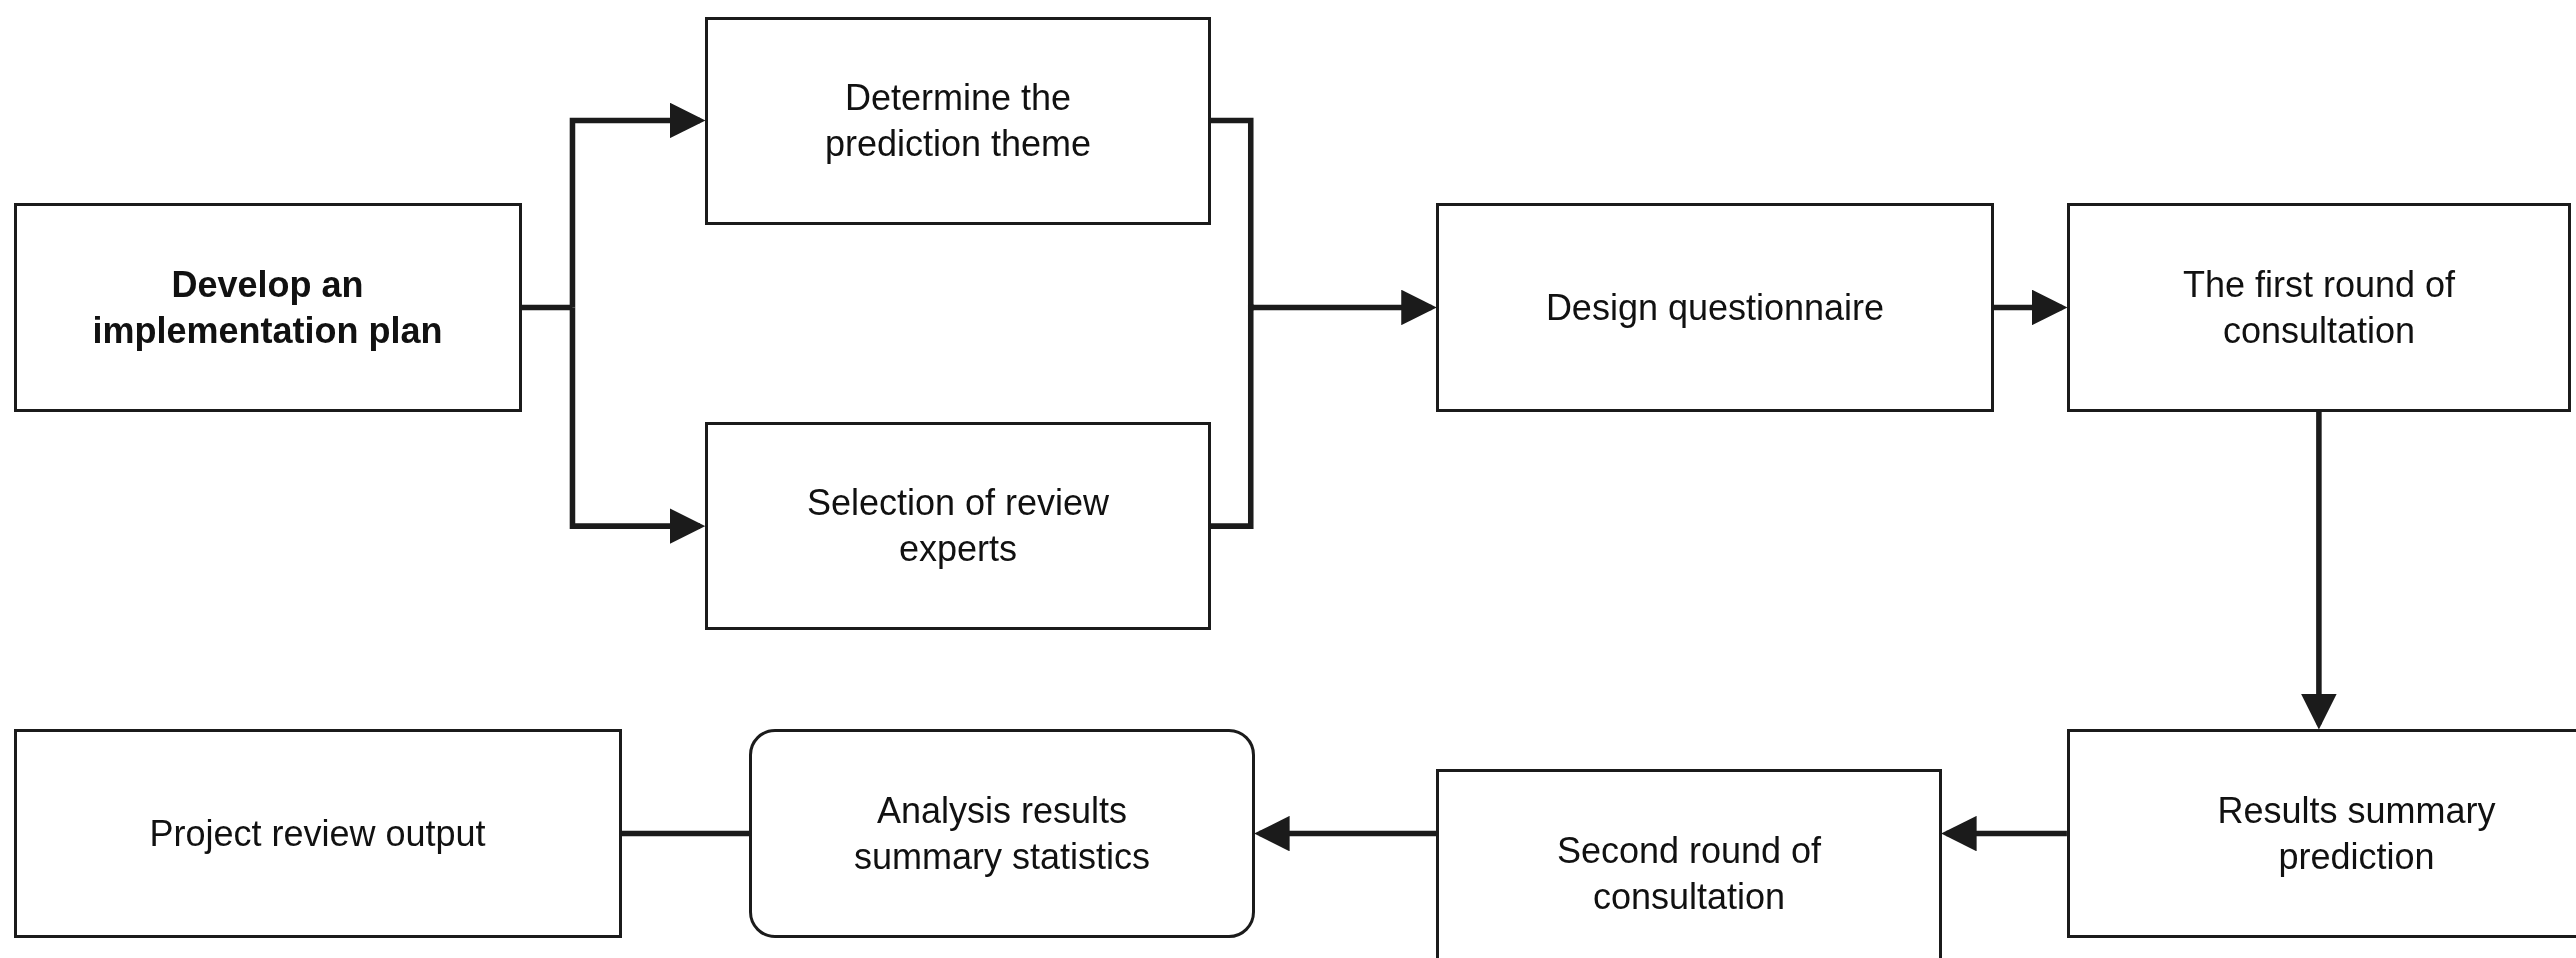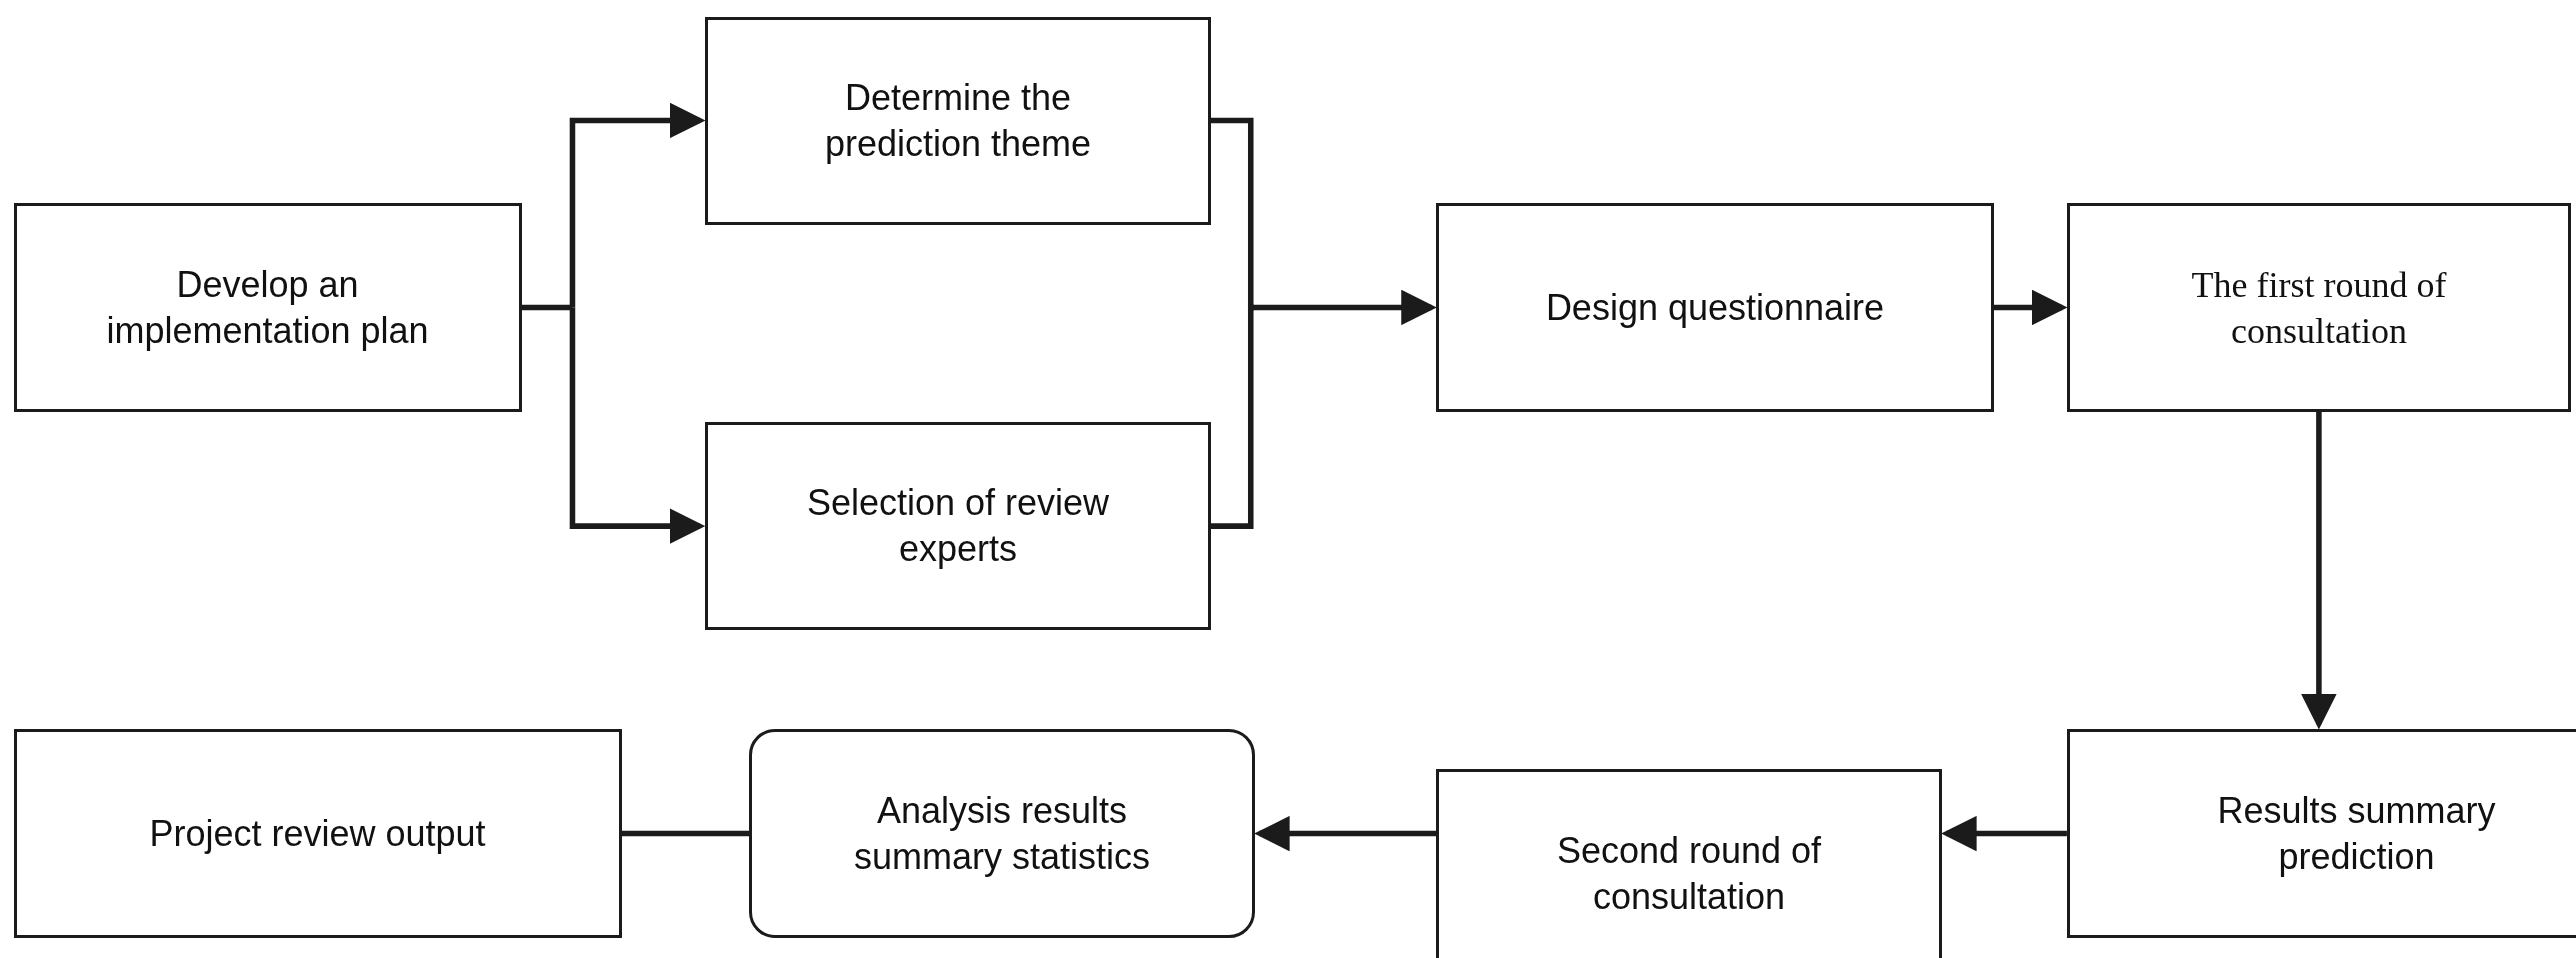--- a/index.html
+++ b/index.html
@@ -34,25 +34,25 @@
     z-index: 2;
     color: #111111;
     font-size: 36px;
     line-height: 46px;
   }
   .flow-box span {
     display: block;
     white-space: nowrap;
   }
   
-  #box-develop   { left: 13.5px;   top: 203px; width: 508px; height: 209px; }
+  #box-develop   { left: 13.5px;   top: 203px; width: 508px; height: 209px; font-weight: bold; }
   #box-determine { left: 705px;  top: 16.6px;  width: 506px; height: 208px; }
   #box-experts   { left: 705px;  top: 422px; width: 506px; height: 208px; }
   #box-design    { left: 1436px; top: 203px; width: 558px; height: 209px; }
-  #box-first     { left: 2067px; top: 203px; width: 504px; height: 209px; font-family: Liberation Serif, serif; }
+  #box-first     { left: 2067px; top: 203px; width: 504px; height: 209px; }
   #box-results   { left: 2067px; top: 729px; width: 579px; height: 209px; }
   #box-second    { left: 1436px; top: 729px; width: 506px; height: 209px; margin-top: 40px; }
   #box-analysis  { left: 749px;  top: 729px; width: 506px; height: 209px; border-radius: 26px; }
   #box-output    { left: 13.5px;   top: 729px; width: 608px; height: 209px; }
 </style>
 </head>
 <body>
 
 <div class="canvas">
 

